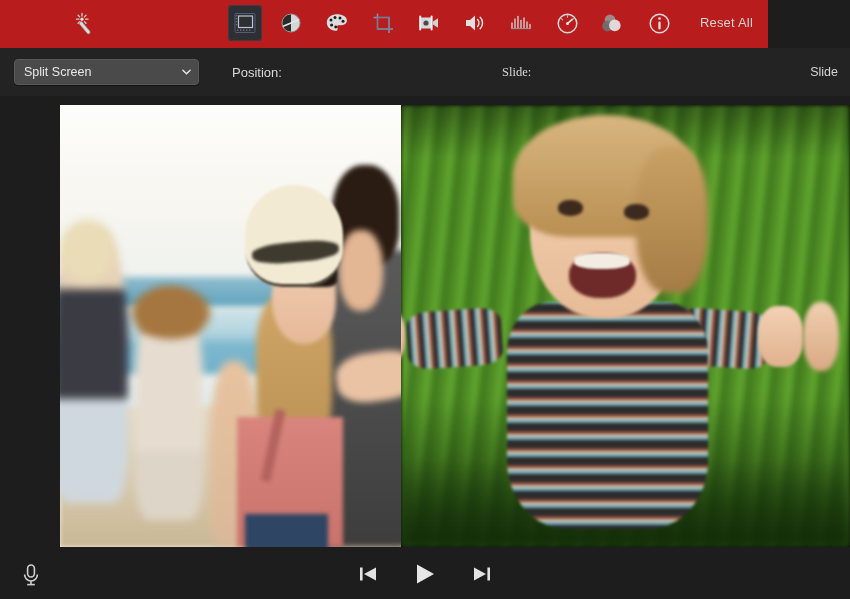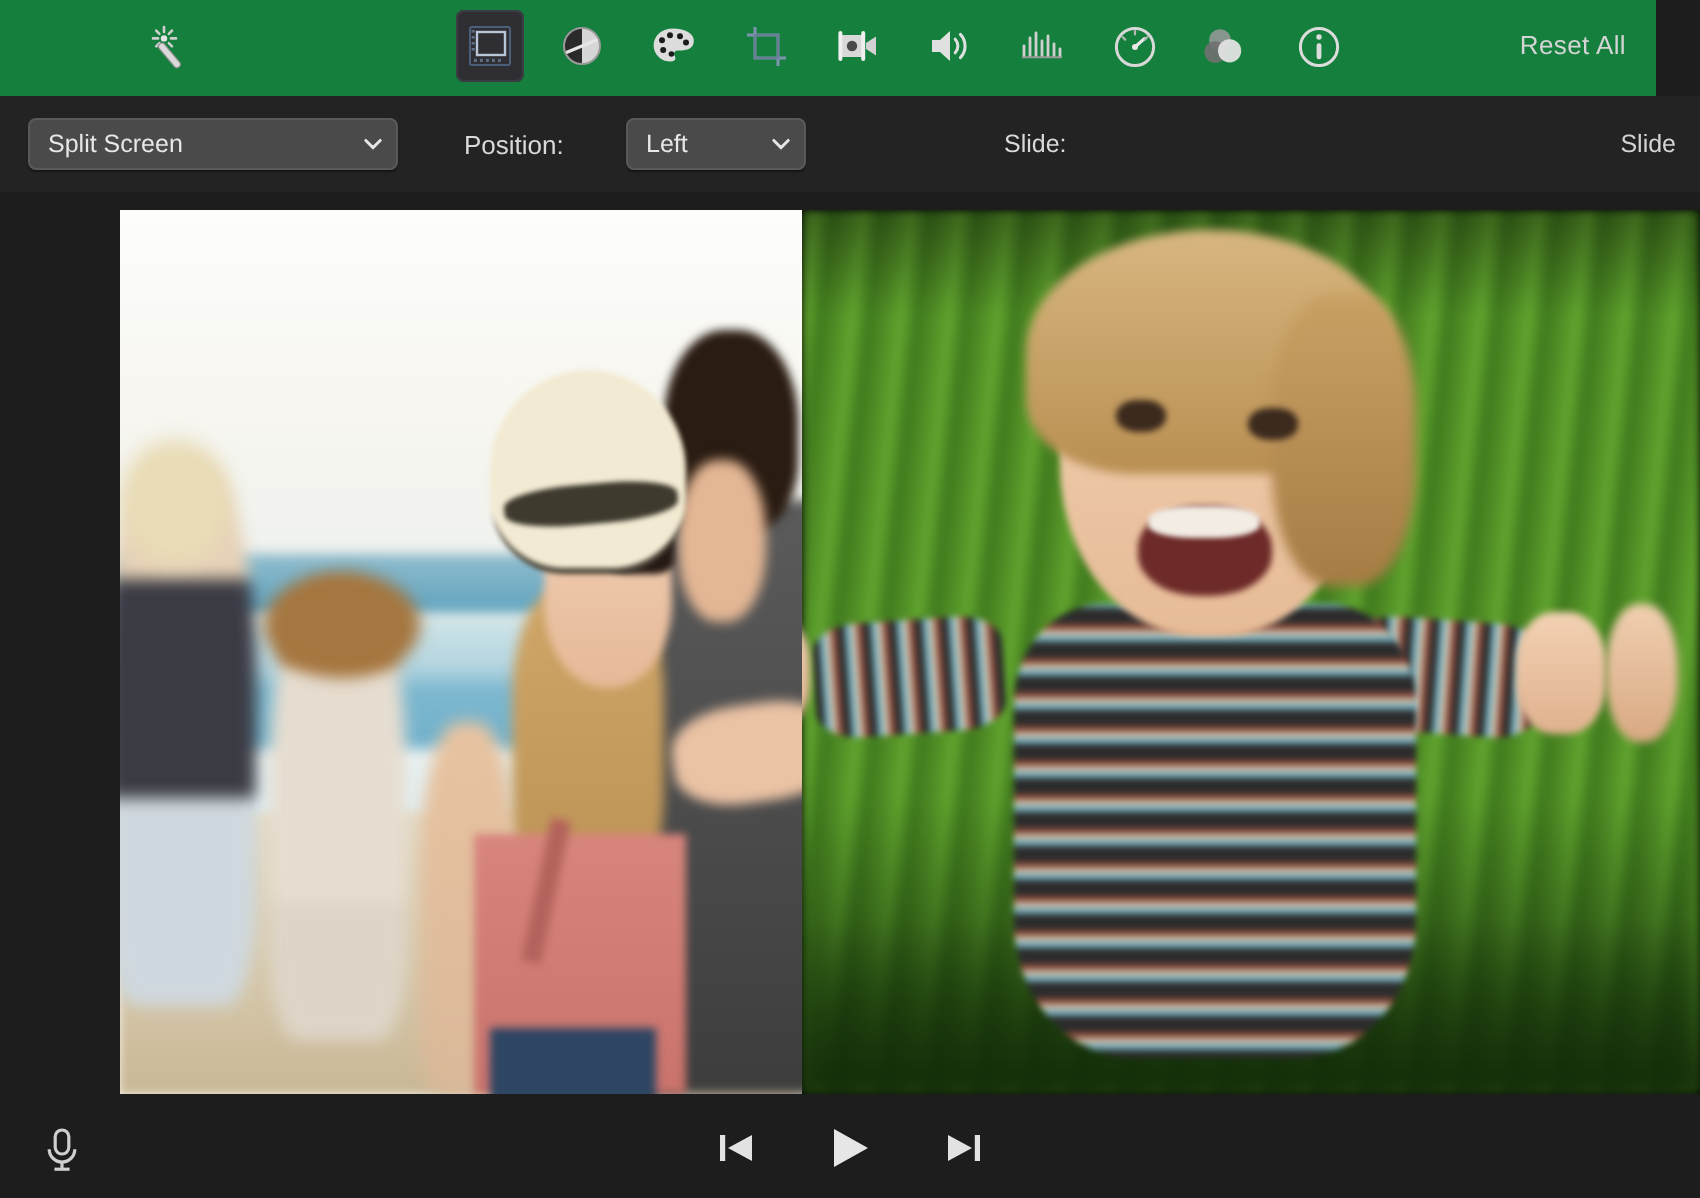--- a/index.html
+++ b/index.html
@@ -11,22 +11,22 @@
   }
   #app{
     position:relative;
     width:850px; height:599px;
     background:#1d1d1d;
   }
 
   
   .toolbar{
     position:absolute; left:0; top:0;
-    width:828px; height:48px;
-    background:#15803d;
+    width:768px; height:48px;
+    background:#b91c1c;
     display:flex; align-items:center;
   }
   .wand-wrap{
     position:absolute; left:70px; top:8px;
     width:34px; height:32px;
     display:flex; align-items:center; justify-content:center;
     cursor:pointer;
   }
   .icon-group{
     position:absolute; left:228px; top:5px;
@@ -76,21 +76,21 @@
   }
   #dd-effect{ position:absolute; left:14px; width:185px; }
   .pos-label{
     position:absolute; left:232px;
     color:#d9d9d9; font-size:13px;
   }
   #dd-position{ position:absolute; left:313px; width:90px; }
 
   .slide-label{
     position:absolute; left:502px;
-    color:#d9d9d9; font-size:12.5px;
+    color:#d9d9d9; font-size:12.5px;font-family:Liberation Serif, serif;
   }
   .slider{
     position:absolute; left:551px; top:61px;
     width:103px; height:20px;
     background:#070707;
     border-radius:10px;
     border:1px solid #2b2b2b;
     cursor:pointer;
   }
   .slider .thumb{
@@ -479,26 +479,20 @@
 
     <div class="dropdown" id="dd-effect">
       <span>Split Screen</span>
       <svg class="chev" viewBox="0 0 10 10">
         <path d="M1 3l4 4 4-4" fill="none" stroke="#e6e6e6" stroke-width="1.6" stroke-linecap="round"></path>
       </svg>
     </div>
 
     <div class="pos-label">Position:</div>
 
-    <div class="dropdown" id="dd-position">
-      <span>Left</span>
-      <svg class="chev" viewBox="0 0 10 10">
-        <path d="M1 3l4 4 4-4" fill="none" stroke="#e6e6e6" stroke-width="1.6" stroke-linecap="round"></path>
-      </svg>
-    </div>
 
     <div class="slide-label">Slide:</div>
 
     <div class="slider">
       <div class="thumb" style="left: 35px;"></div>
     </div>
 
     <div class="value-box">
       <span class="num">0.918</span>
     </div>

